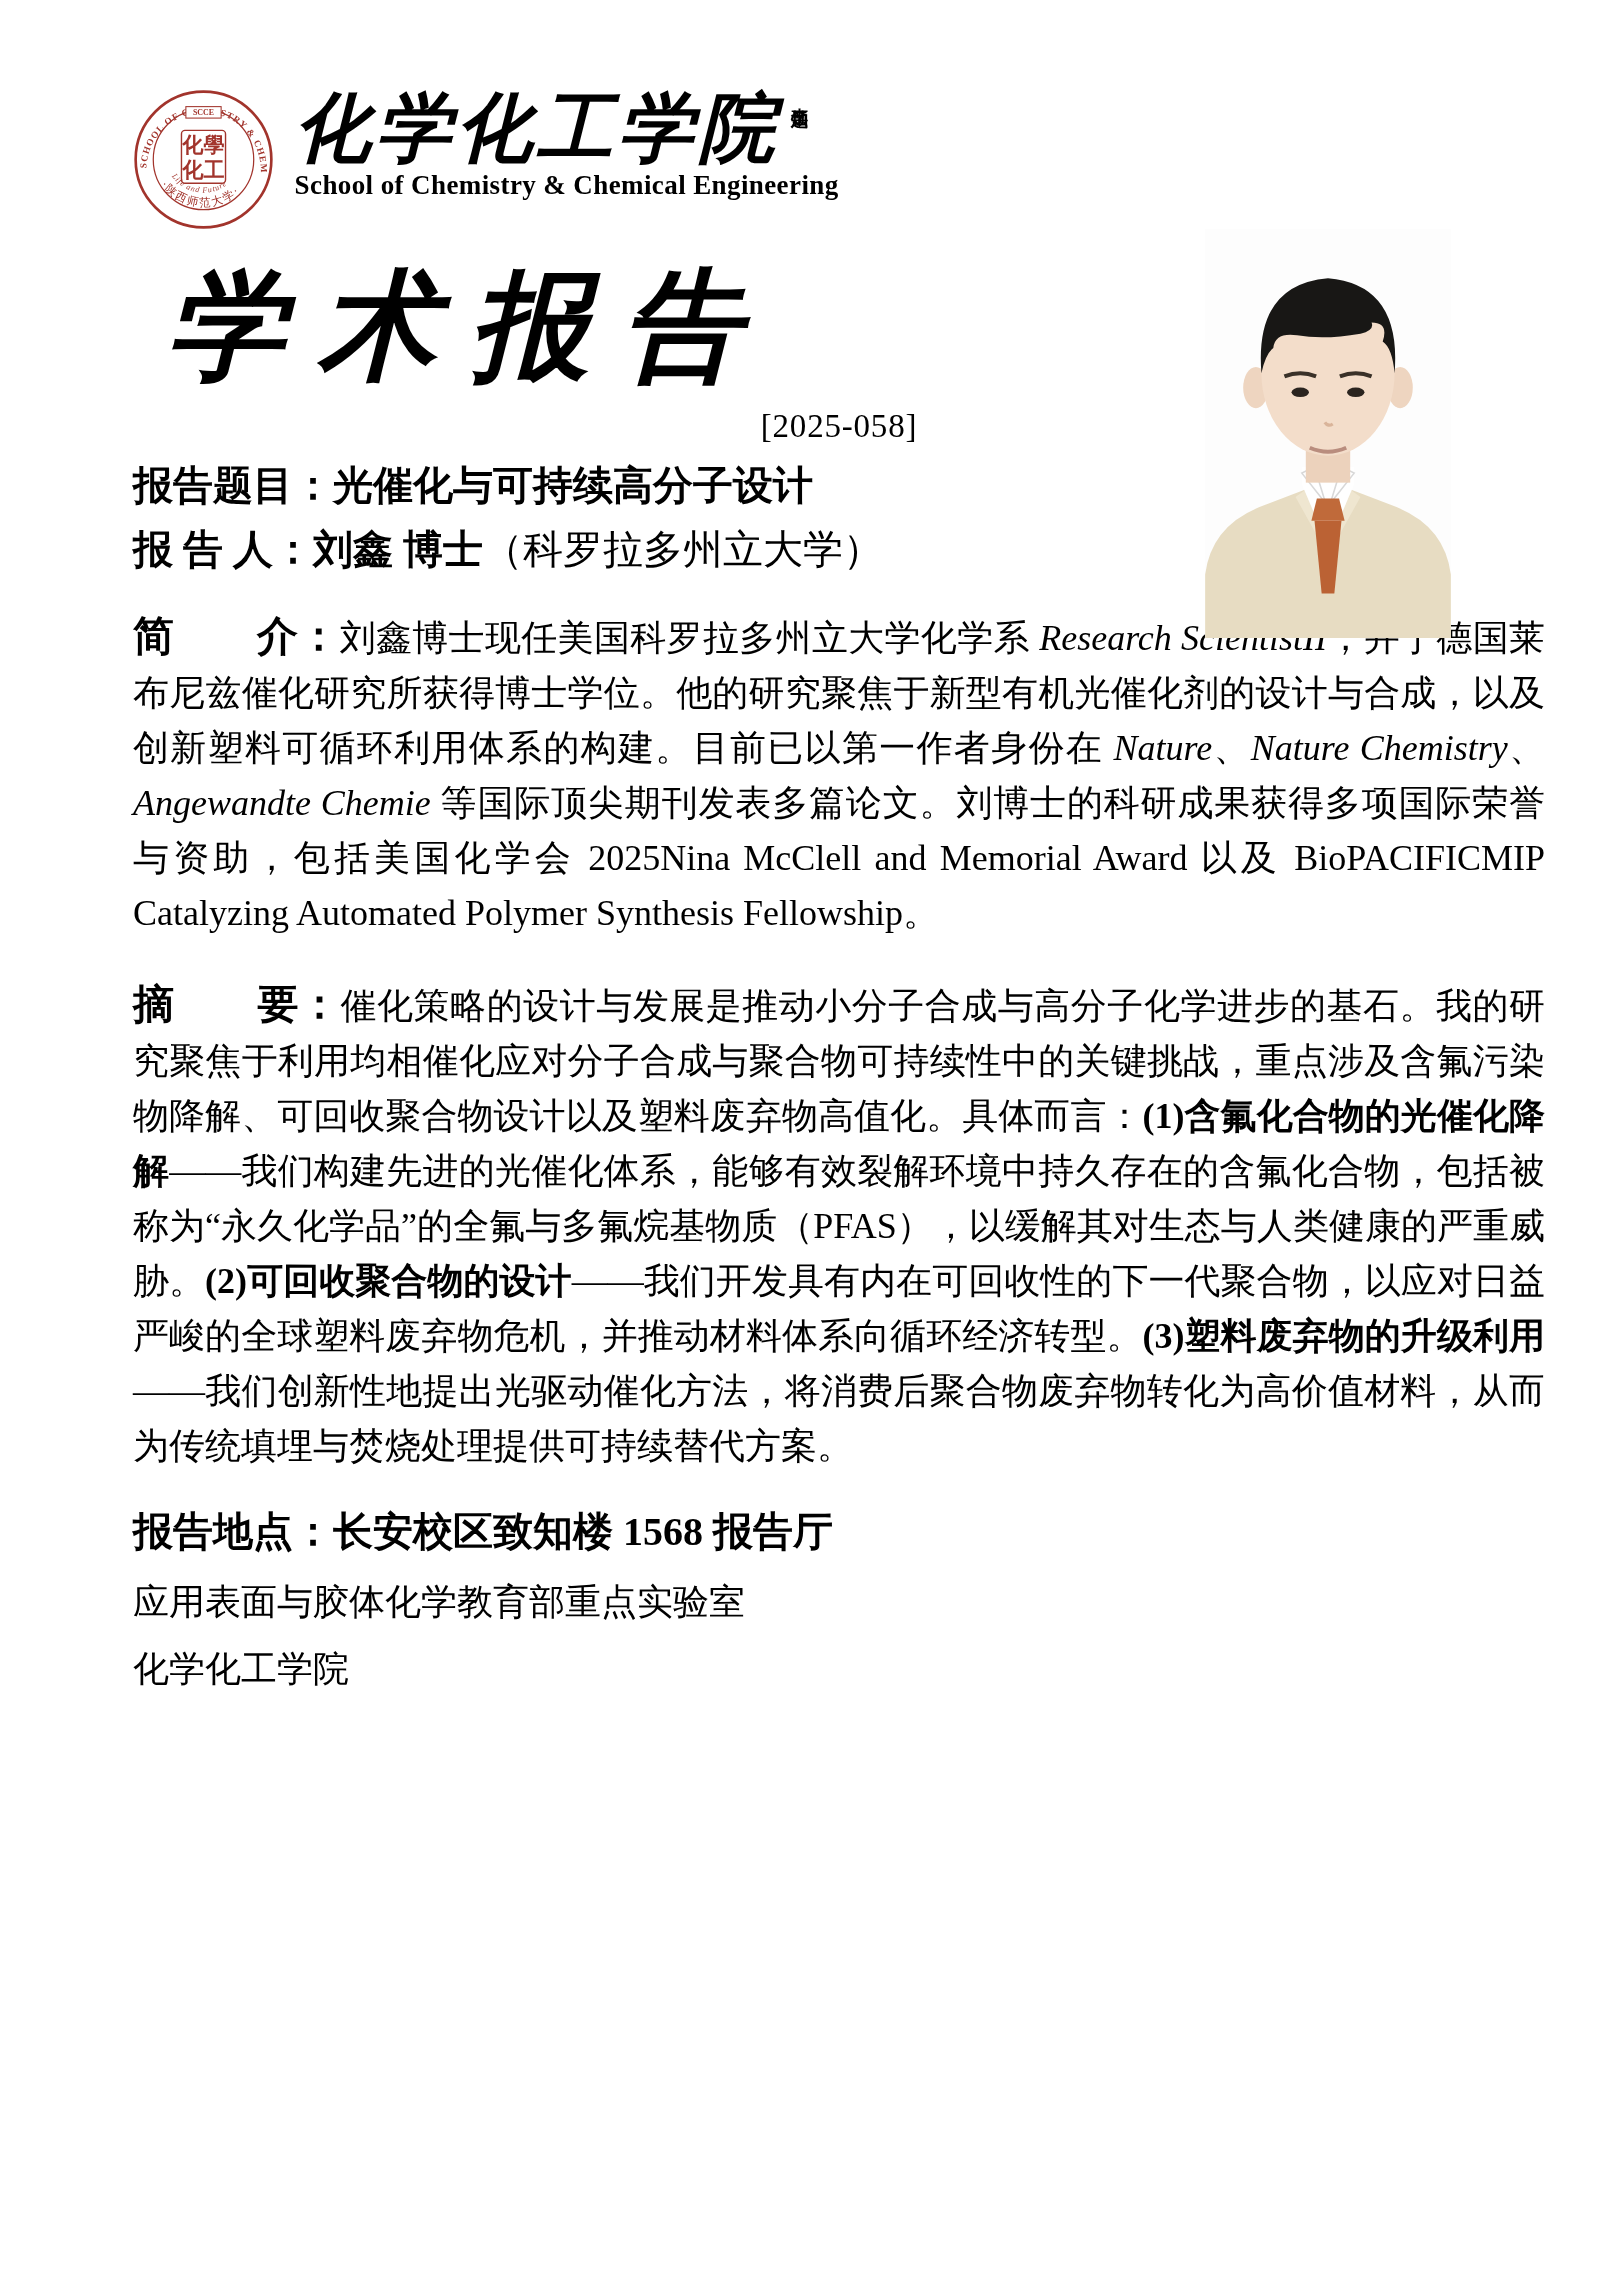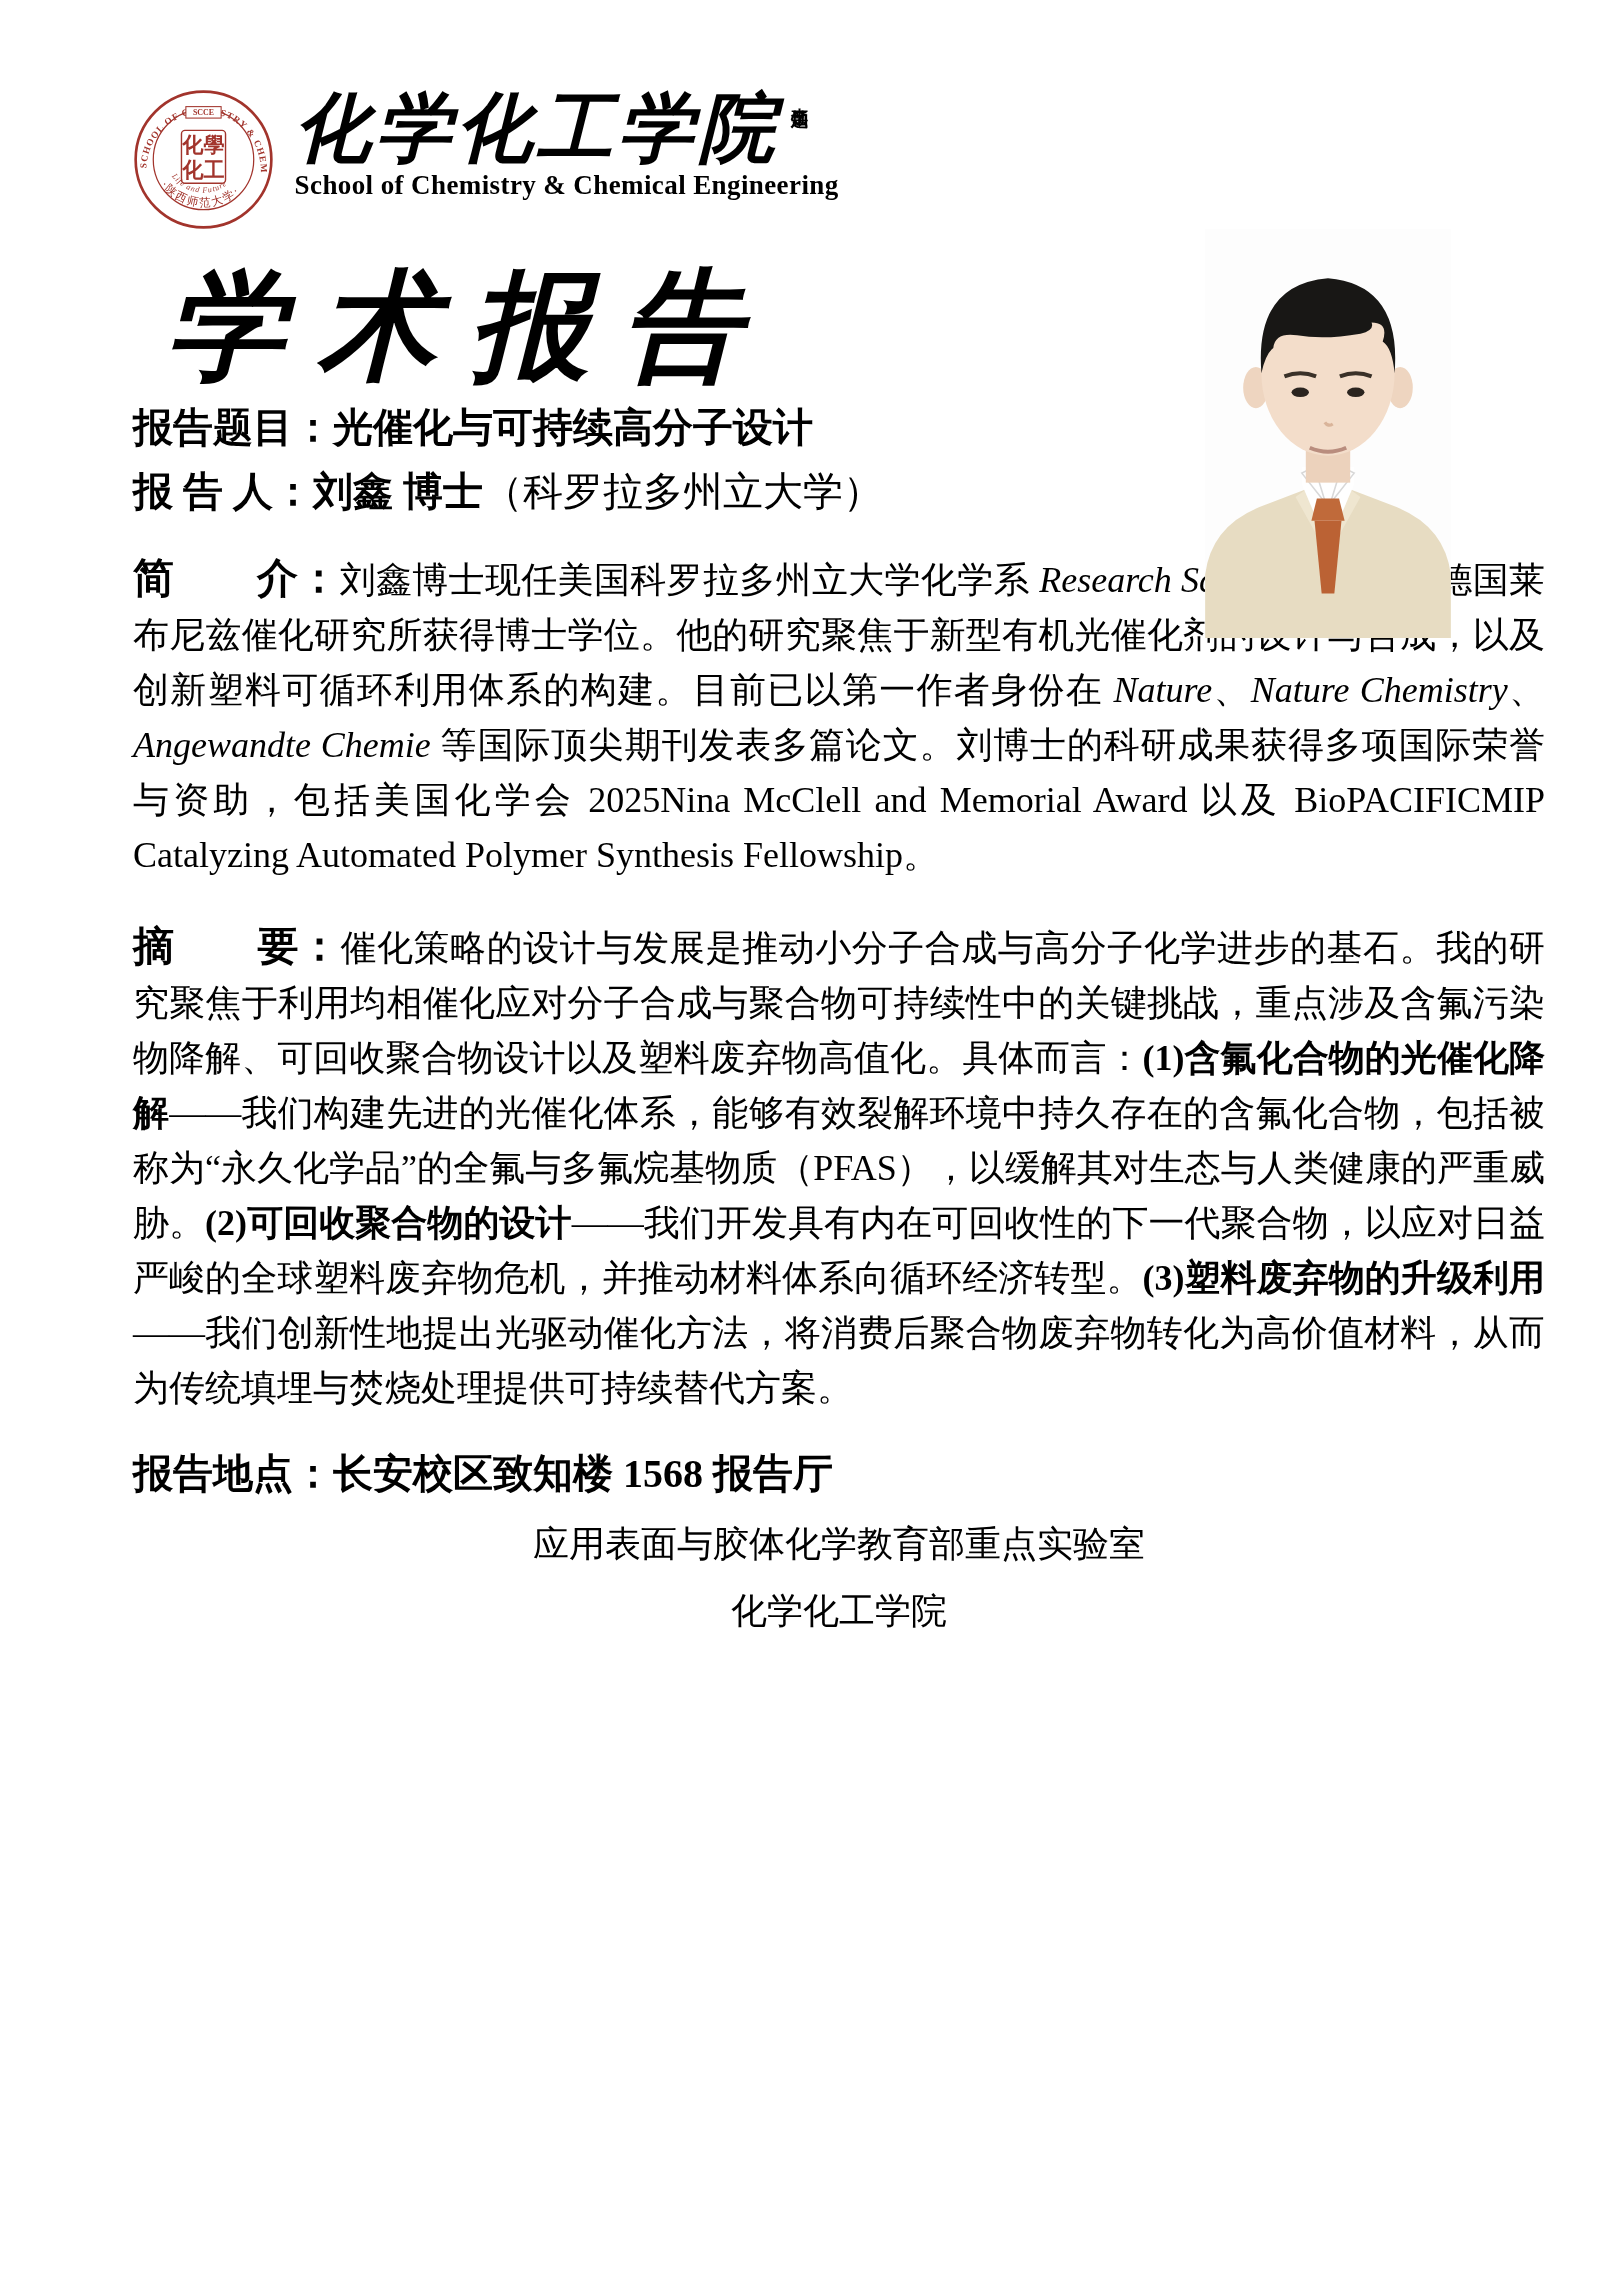--- a/index.html
+++ b/index.html
@@ -47,21 +47,21 @@
   .para .bd{font-weight:bold;}
   
   .tv{font-size:40px;font-weight:bold;margin-top:32px;line-height:1.3;}
   .tv + .tv{margin-top:17.4px;}
   
   .welcome{
     text-align:center;margin-top:24px;
     font-size:70px;font-weight:bold;font-style:italic;
     letter-spacing:12.7px;line-height:1.1;
   }
-  .footer{margin-top:11px;text-align:center;font-size:36px;line-height:67px;}
+  .footer{margin-top:11px;text-align:left;font-size:36px;line-height:67px;}
   
   .photo{
     position:absolute;left:1205px;top:229px;width:246px;height:409px;
   }
 </style>
 </head>
 <body>
 
 <div class="page">
 
@@ -122,20 +122,21 @@
     <path d="M100,186 Q120,178 140,186" stroke="#3a3128" stroke-width="5" fill="none"></path>
     <path d="M170,186 Q190,178 210,186" stroke="#3a3128" stroke-width="5" fill="none"></path>
     <ellipse cx="120" cy="206" rx="11" ry="6" fill="#2a241f"></ellipse>
     <ellipse cx="190" cy="206" rx="11" ry="6" fill="#2a241f"></ellipse>
 
     <path d="M151,244 Q155,250 161,246" stroke="#d9b49a" stroke-width="4" fill="none"></path>
     <path d="M132,276 Q155,286 178,276" stroke="#b98d7e" stroke-width="5" fill="none"></path>
   </svg>
 
   <div class="main-title">学术报告</div>
+  <div class="serial">[2025-058]</div>
 
   <div class="field">
     <span>报告题目：</span><span>光催化与可持续高分子设计</span>
   </div>
 
   <div class="field">
     <span>报 告 人：</span><span>刘鑫 博士</span><span class="aff">（科罗拉多州立大学）</span>
   </div>
 
   <div class="para">

